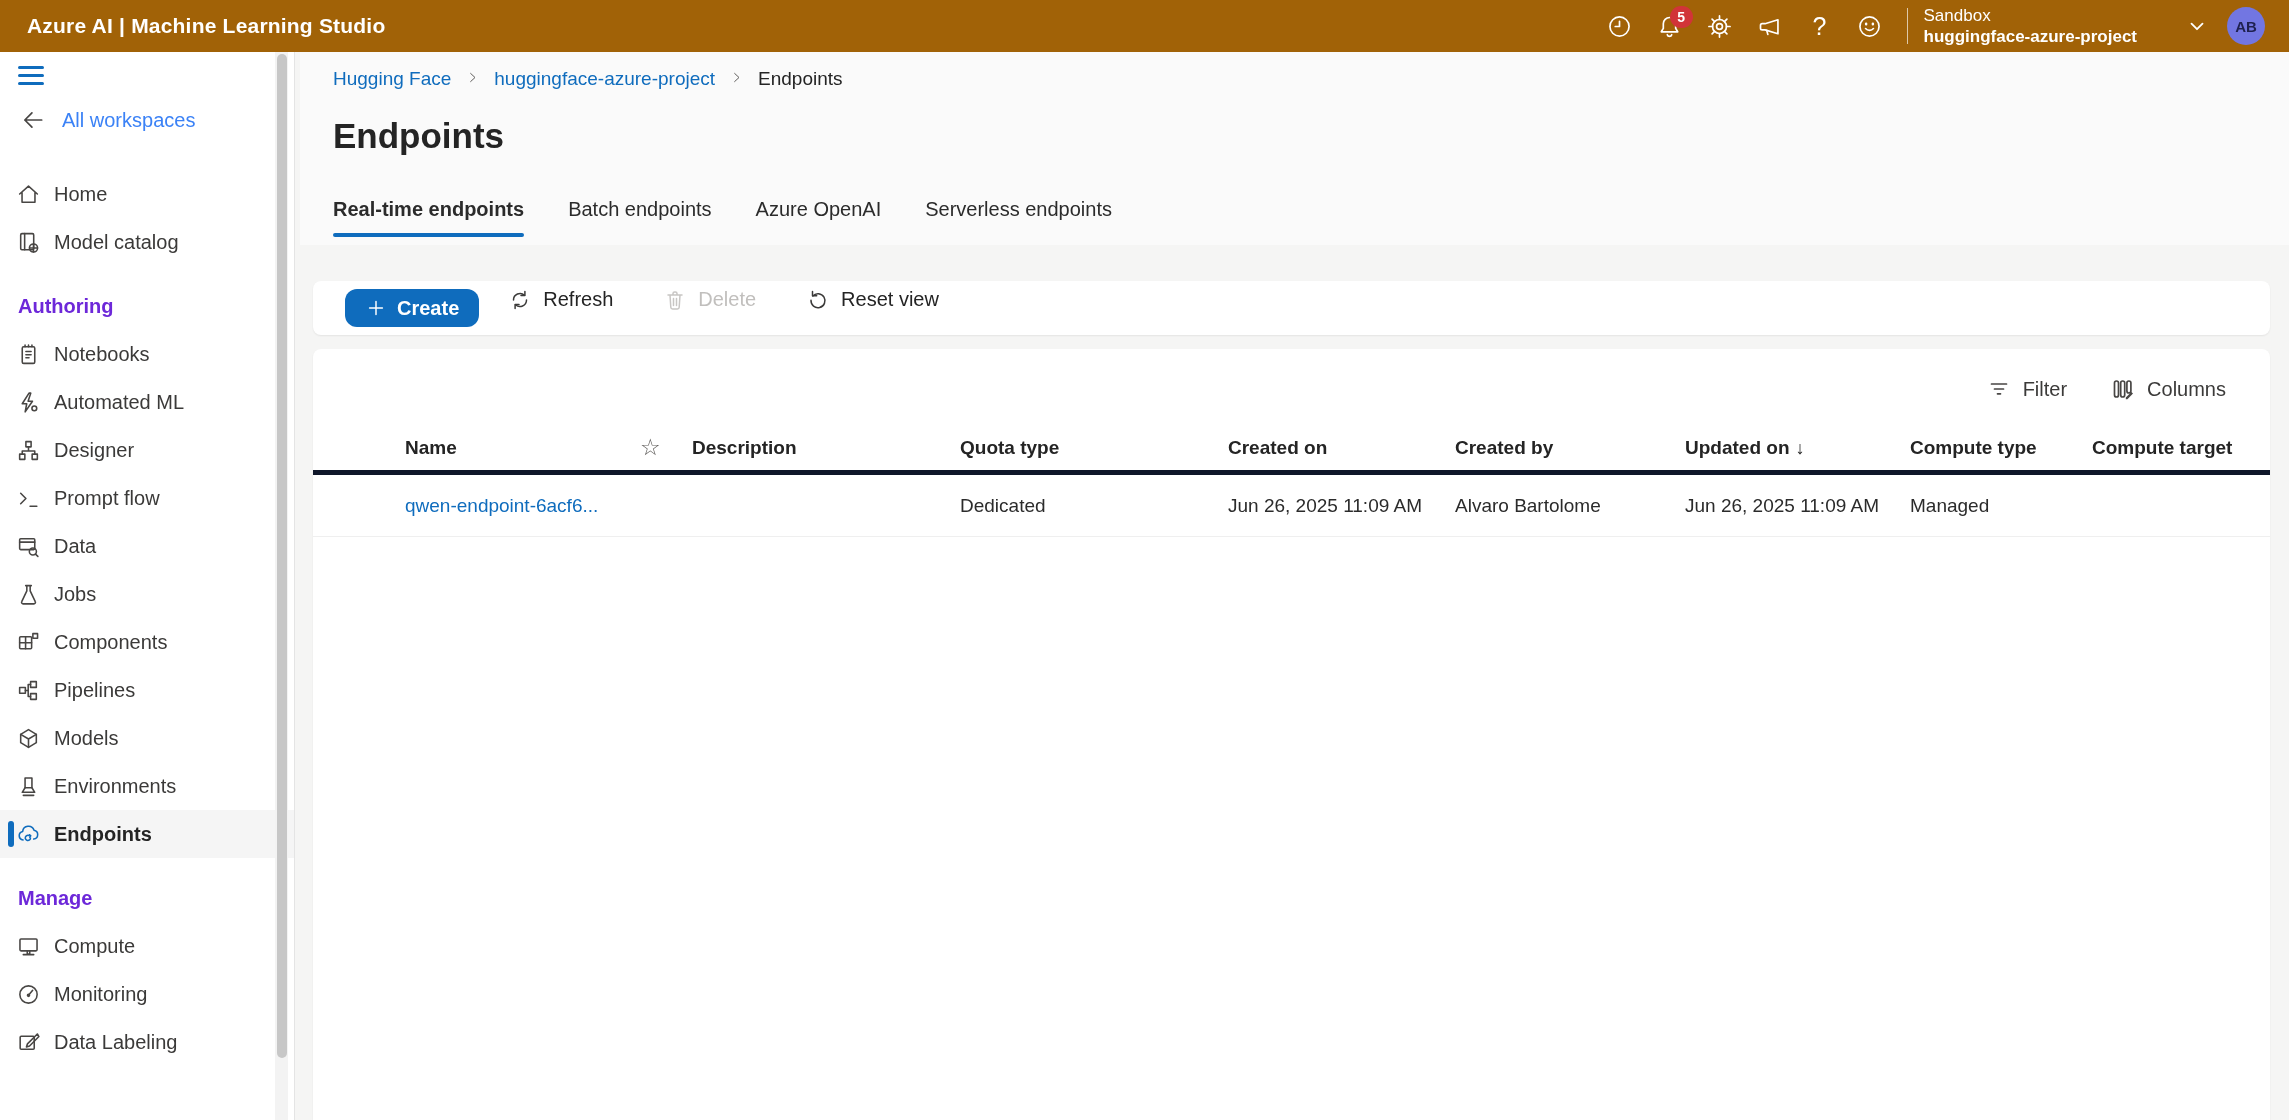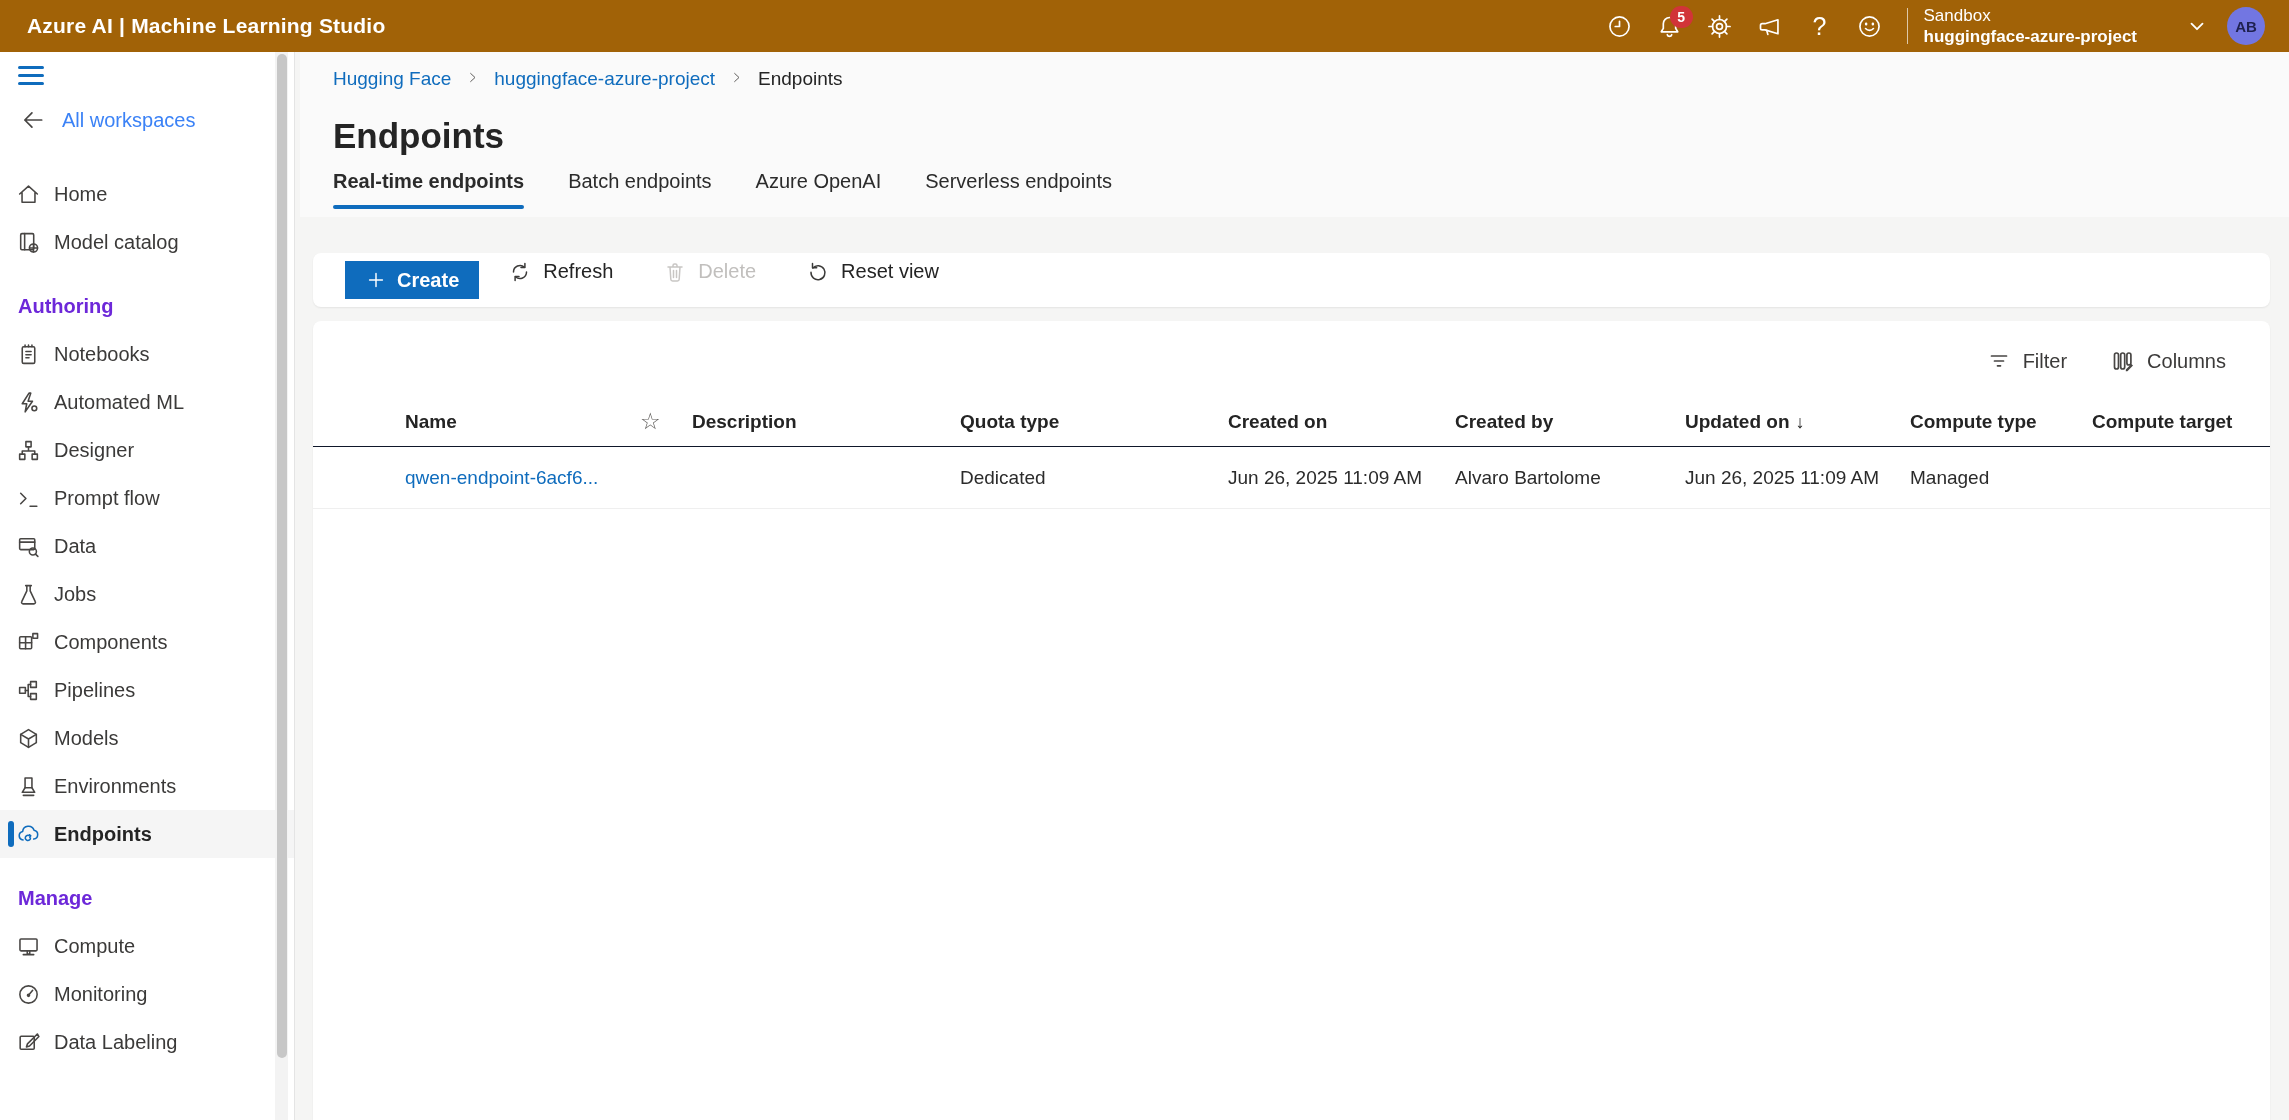--- a/index.html
+++ b/index.html
@@ -53,48 +53,48 @@
     font-size:20px; font-weight:bold; color:#6d28d9; }
 
   
   .main { position:absolute; top:52px; left:300px; right:0; bottom:0; display:flex; flex-direction:column; }
   .main-header { background:#fafafa; padding:14px 0 8px 33px; }
   .breadcrumb { display:flex; align-items:center; gap:14px; height:26px; font-size:19px; }
   .crumb-link { color:#0f6cbd; cursor:pointer; text-decoration:none; }
   .crumb-sep svg { width:15px; height:15px; stroke:#605e5c; fill:none; stroke-width:1.6; stroke-linecap:round; stroke-linejoin:round; }
   .crumb-current { color:#242424; }
   .page-title { margin-top:22px; font-size:35px; font-weight:bold; color:#242424; height:44px; line-height:44px; }
-  .tabs { margin-top:12px; display:flex; gap:44px;align-items:flex-end; }
+  .tabs { margin-top:40px; display:flex; gap:44px;align-items:flex-end; }
   .tab { position:relative; font-size:20px; color:#2b2b2b; padding-bottom:16px; cursor:pointer; }
   .tab.active { font-weight:bold; }
   .tab.active::after { content:""; position:absolute; left:0; right:0; bottom:0; height:4px;
     border-radius:2px; background:#0f6cbd; }
 
   .toolbar { margin:36px 19px 0 13px; height:54px; background:#fff; border-radius:8px;
     box-shadow:0 1px 2px rgba(0,0,0,.07); display:flex; align-items:center; padding-left:32px; }
   .btn-create { display:flex; align-items:center; gap:10px; height:38px; padding:0 20px;
-    background:#0f6cbd; color:#fff; font-size:20px; font-weight:600; border:none; border-radius:0; cursor:pointer; }
+    background:#0f6cbd; color:#fff; font-size:20px; font-weight:600; border:none; border-radius:12px; cursor:pointer; }
   .btn-create svg { width:22px; height:22px; stroke:#fff; fill:none; stroke-width:1.6; stroke-linecap:round; }
   .cmd { display:flex; gap:11px; height:40px; padding:0 21px; margin-left:8px;
     font-size:20px; color:#242424; background:none; border:none; border-radius:4px; cursor:pointer; }
   .cmd svg { width:24px; height:24px; stroke:#3b3a39; fill:none; stroke-width:1.5; stroke-linecap:round; stroke-linejoin:round; }
   .cmd.disabled { color:#c1bfbd; cursor:default; }
   .cmd.disabled svg { stroke:#c8c6c4; }
 
   .card { flex:1; margin:14px 19px 0 13px; background:#fff; border-radius:8px 8px 0 0;
     box-shadow:0 1px 2px rgba(0,0,0,.07); overflow:hidden; }
   .card-actions { margin-top:20px; height:40px; display:flex; justify-content:flex-end; align-items:center;
     gap:16px; padding-right:30px; }
   .action { display:flex; align-items:center; gap:12px; font-size:20px; color:#3b3a39;
     background:none; border:none; padding:0 14px; height:40px; cursor:pointer; }
   .action svg { width:24px; height:24px; stroke:#484644; fill:none; stroke-width:1.7; stroke-linecap:round; stroke-linejoin:round; }
 
   .table { margin-top:16px; }
   .trow { display:flex; align-items:center; padding-left:92px; }
-  .thead { height:50px; border-bottom:1px solid #0f172a; font-weight:bold; font-size:19px; color:#242424; }
+  .thead { height:50px; border-bottom:5px solid #0f172a; font-weight:bold; font-size:19px; color:#242424; }
   .tdata { height:62px; border-bottom:1px solid #efefef; font-size:19px; color:#2b2b2b; }
   .c-name { width:235px; } .c-star { width:52px; color:#605e5c; font-size:23px; }
   .c-desc { width:268px; } .c-quota { width:268px; } .c-created { width:227px; }
   .c-createdby { width:230px; } .c-updated { width:225px; } .c-ctype { width:182px; } .c-ctarget { flex:1; }
   .sort-arrow { font-size:18px; margin-left:6px; font-weight:normal; }
   .row-link { color:#0f6cbd; cursor:pointer; text-decoration:none; }
 </style>
 </head>
 <body>
 

